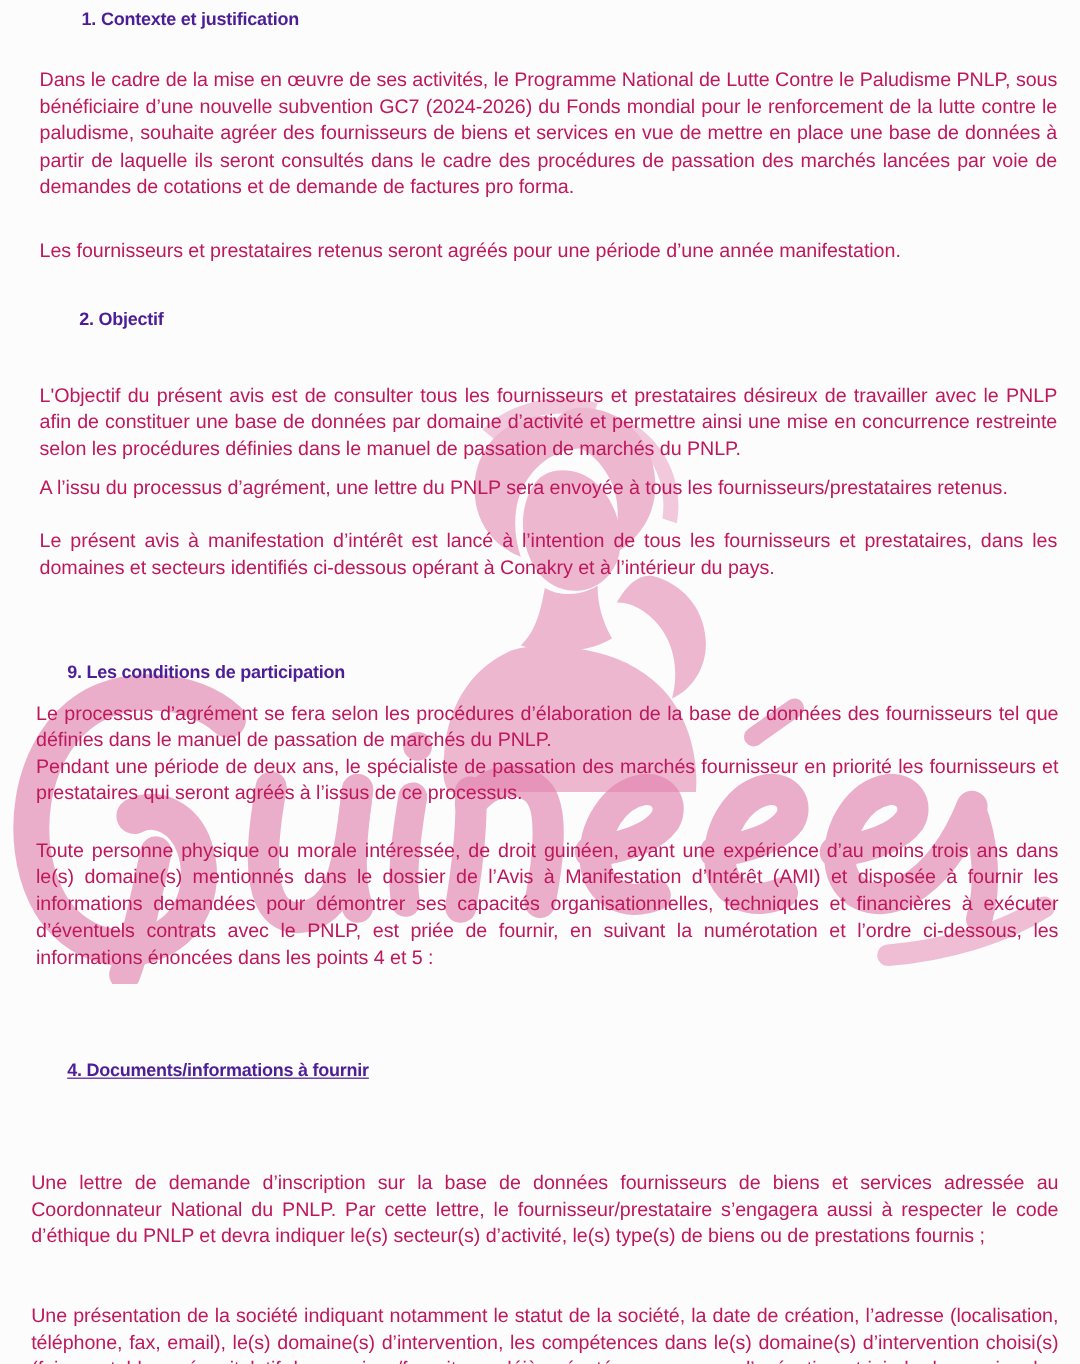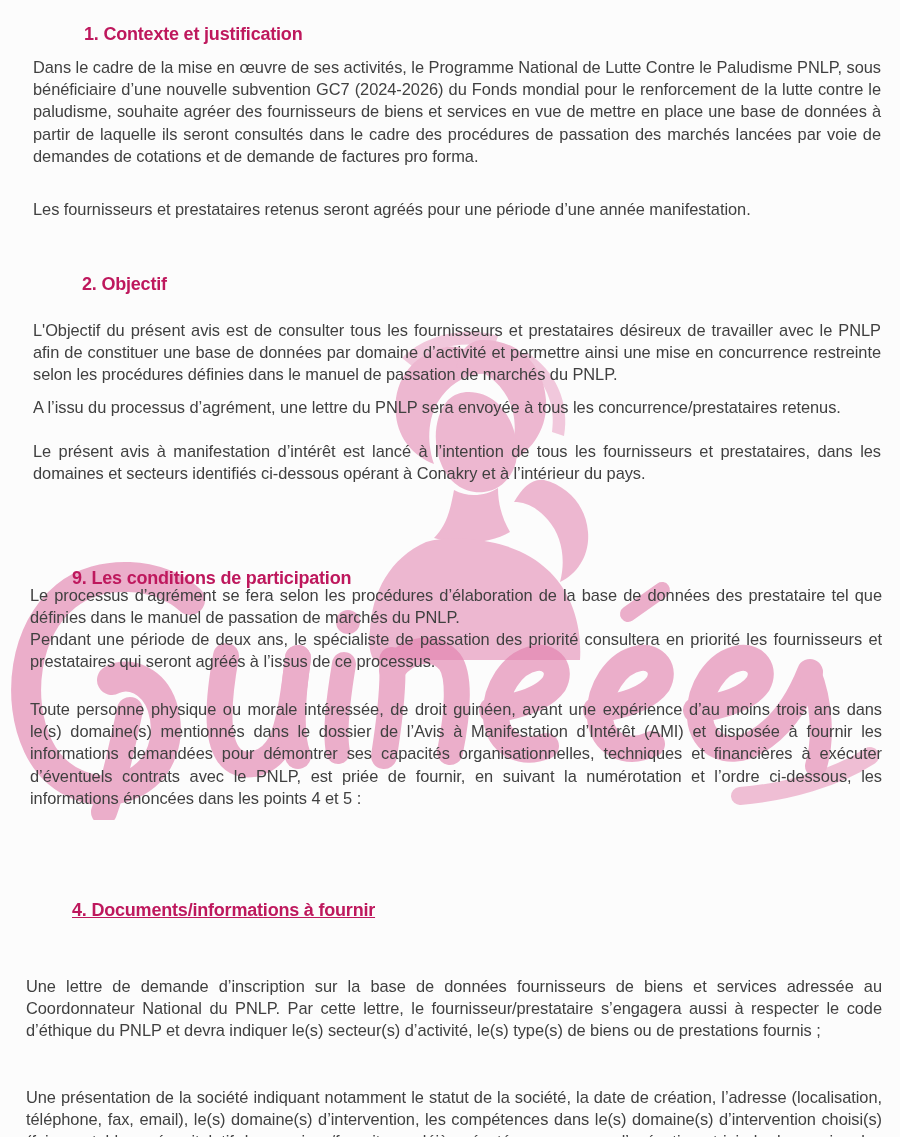--- a/index.html
+++ b/index.html
@@ -42,34 +42,34 @@
   }
 
   
   .content {
     position: relative;
     z-index: 2;
     padding: 0;
   }
 
   h2.sec-heading {
-    font-size: 18px;
+    font-size: 15px;
     font-weight: bold;
-    margin: 16px;
+    margin: 0;
     letter-spacing: -0.2px;
-    color: #be185d;
+    color: #4c1d95;
     white-space: nowrap;
   }
 
   p.para {
     font-size: 16.4px;
     line-height: 22.2px;
     margin: 0;
     text-align: justify;
-    color: #404040;
+    color: #be185d;
     letter-spacing: -0.05px;
   }
 
   
   .blk { position: absolute; }
 
   #h1  { left: 68px;  top: 8px;   }
   #p1  { left: 33px;  top: 56px;  width: 848px; }
   #p1b { left: 33px;  top: 198px; width: 848px; }
 
@@ -161,26 +161,26 @@
   </div>
 
   <div class="content">
 
     <h2 class="sec-heading blk" id="h1">1.  Contexte et justification</h2>
     <p class="para blk" id="p1">Dans le cadre de la mise en œuvre de ses activités, le Programme National de Lutte Contre le Paludisme PNLP, sous bénéficiaire d’une nouvelle subvention GC7 (2024-2026) du Fonds mondial pour le renforcement de la lutte contre le paludisme, souhaite agréer des fournisseurs de biens et services en vue de mettre en place une base de données à partir de laquelle ils seront consultés dans le cadre des procédures de passation des marchés lancées par voie de demandes de cotations et de demande de factures pro forma.</p>
     <p class="para blk" id="p1b">Les fournisseurs et prestataires retenus seront agréés pour une période d’une année manifestation.</p>
 
     <h2 class="sec-heading blk" id="h2">2. Objectif</h2>
     <p class="para blk" id="p2">L'Objectif du présent avis est de consulter tous les fournisseurs et prestataires désireux de travailler avec le PNLP afin de constituer une base de données par domaine d’activité et permettre ainsi une mise en concurrence restreinte selon les procédures définies dans le manuel de passation de marchés du PNLP.</p>
-    <p class="para blk" id="p2b">A l’issu du processus d’agrément, une lettre du PNLP sera envoyée à tous les concurrence/prestataires retenus.</p>
+    <p class="para blk" id="p2b">A l’issu du processus d’agrément, une lettre du PNLP sera envoyée à tous les fournisseurs/prestataires retenus.</p>
     <p class="para blk" id="p2c">Le présent avis à manifestation d’intérêt est lancé à l’intention de tous les fournisseurs et prestataires, dans les domaines et secteurs identifiés ci-dessous opérant à Conakry et à l’intérieur du pays.</p>
 
     <h2 class="sec-heading blk" id="h3">9.  Les conditions de participation</h2>
-    <p class="para blk" id="p3">Le processus d’agrément se fera selon les procédures d’élaboration de la base de données des prestataire tel que définies dans le manuel de passation de marchés du PNLP.</p>
-    <p class="para blk" id="p3b">Pendant une période de deux ans, le spécialiste de passation des priorité consultera en priorité les fournisseurs et prestataires qui seront agréés à l’issus de ce processus.</p>
+    <p class="para blk" id="p3">Le processus d’agrément se fera selon les procédures d’élaboration de la base de données des fournisseurs tel que définies dans le manuel de passation de marchés du PNLP.</p>
+    <p class="para blk" id="p3b">Pendant une période de deux ans, le spécialiste de passation des marchés fournisseur en priorité les fournisseurs et prestataires qui seront agréés à l’issus de ce processus.</p>
     <p class="para blk" id="p3c">Toute personne physique ou morale intéressée, de droit guinéen, ayant une expérience d’au moins trois ans dans le(s) domaine(s) mentionnés dans le dossier de l’Avis à Manifestation d’Intérêt (AMI) et disposée à fournir les informations demandées pour démontrer ses capacités organisationnelles, techniques et financières à exécuter d’éventuels contrats avec le PNLP, est priée de fournir, en suivant la numérotation et l’ordre ci-dessous, les informations énoncées dans les points 4 et 5 :</p>
 
     <h2 class="sec-heading blk" id="h4">4.  Documents/informations à fournir</h2>
     <p class="para blk" id="p4">Une lettre de demande d’inscription sur la base de données fournisseurs de biens et services adressée au Coordonnateur National du PNLP. Par cette lettre, le fournisseur/prestataire s’engagera aussi à respecter le code d’éthique du PNLP et devra indiquer le(s) secteur(s) d’activité, le(s) type(s) de biens ou de prestations fournis ;</p>
     <p class="para blk" id="p4b">Une présentation de la société indiquant notamment le statut de la société, la date de création, l’adresse (localisation, téléphone, fax, email), le(s) domaine(s) d’intervention, les compétences dans le(s) domaine(s) d’intervention choisi(s) (faire un tableau récapitulatif des services/fournitures déjà exécutés ou en cours d’exécution et joindre les copies des bons de</p>
 
   </div>
 </div>
 
 </body></html>

